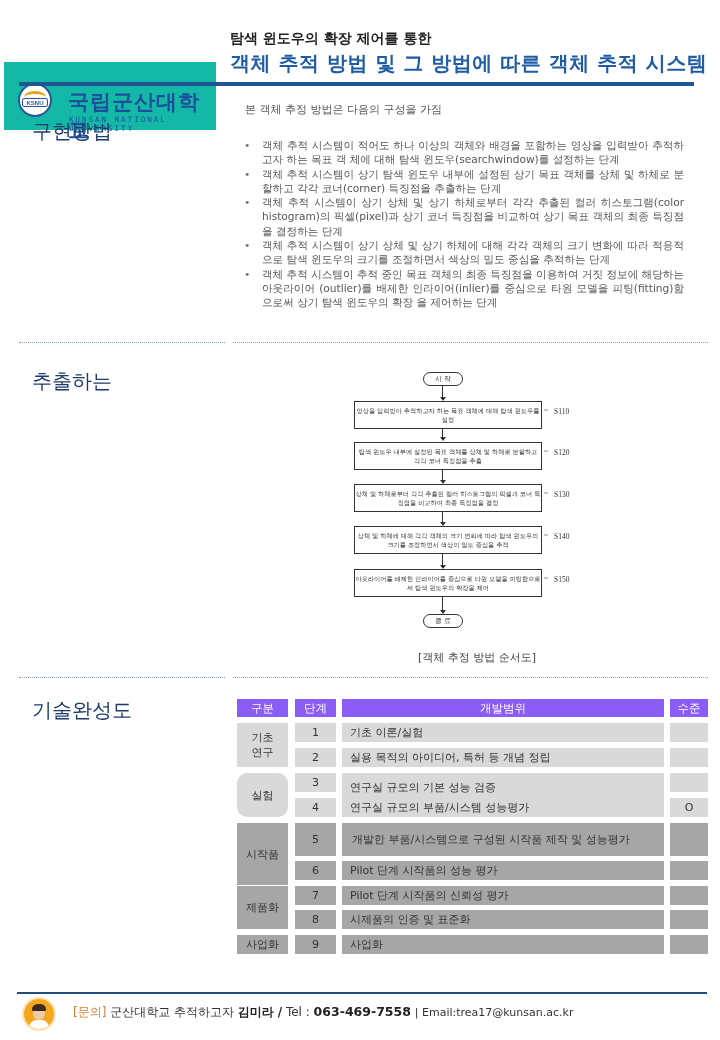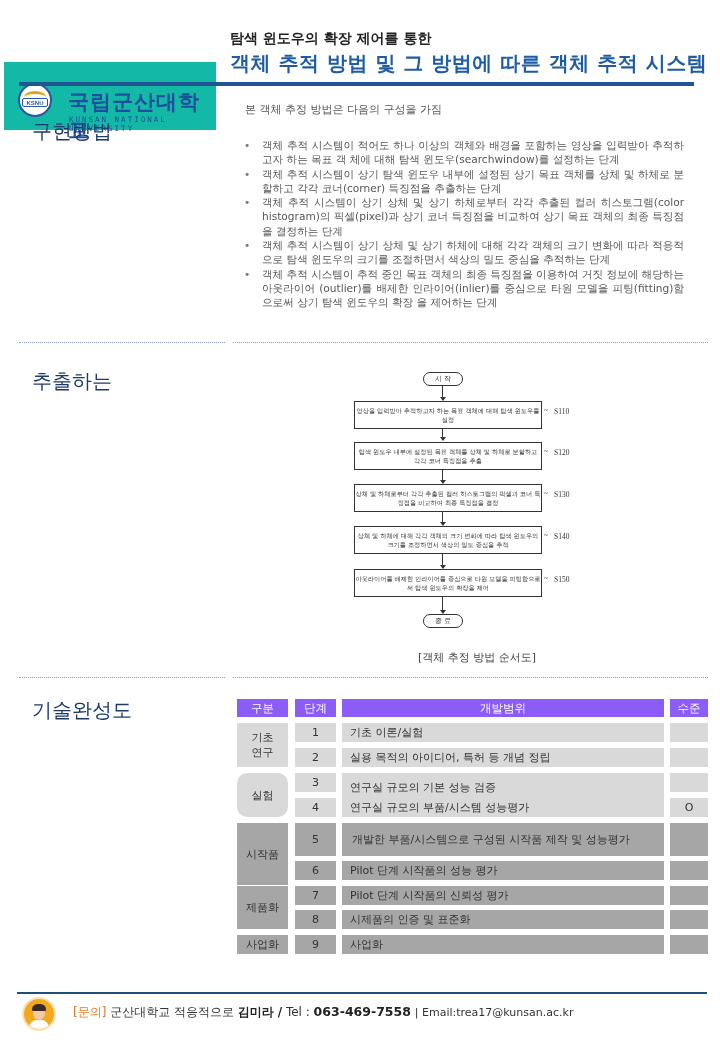--- a/index.html
+++ b/index.html
@@ -170,19 +170,19 @@
 </div>
 
 <div class="footer-line"></div>
 <div class="avatar">
   <div class="body"></div>
   <div class="face"></div>
   <div class="hair"></div>
 </div>
 <div class="footer-text">
   <span class="inq">[문의]</span>
-  <span>군산대학교 적응적으로</span>
+  <span>군산대학교 추적하고자</span>
   <span class="name">김미라</span>
   <span class="name">/</span>
   <span>Tel :</span>
   <span class="tel">063-469-7558</span>
   <span class="email">| Email:trea17@kunsan.ac.kr</span>
 </div>
 
 </body></html>

